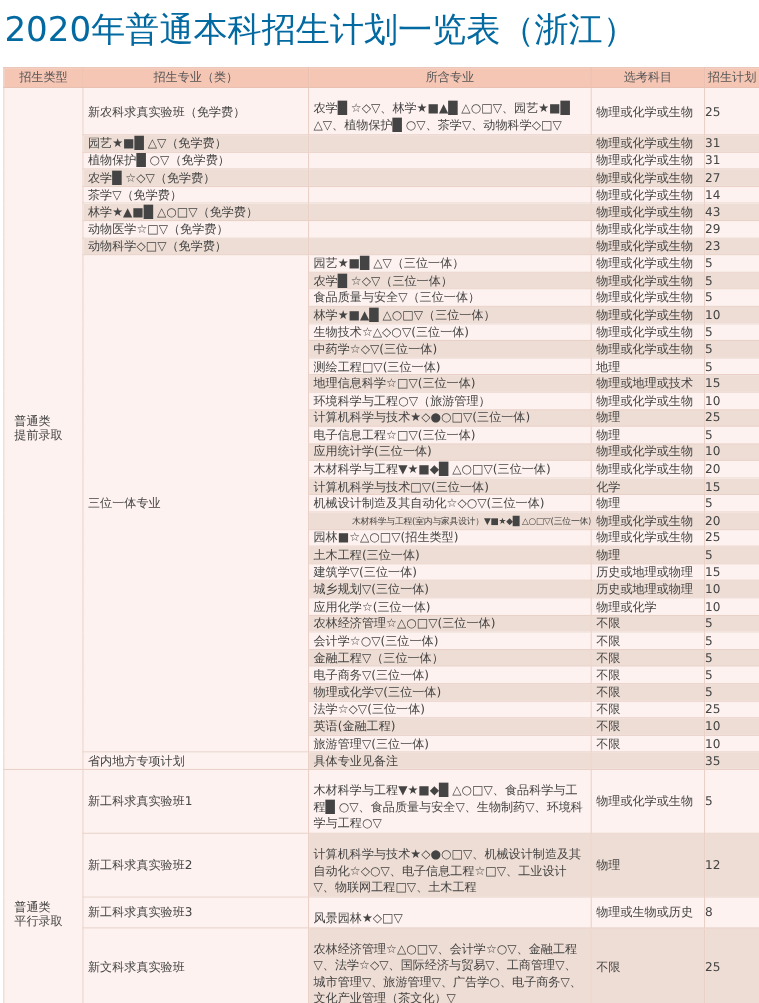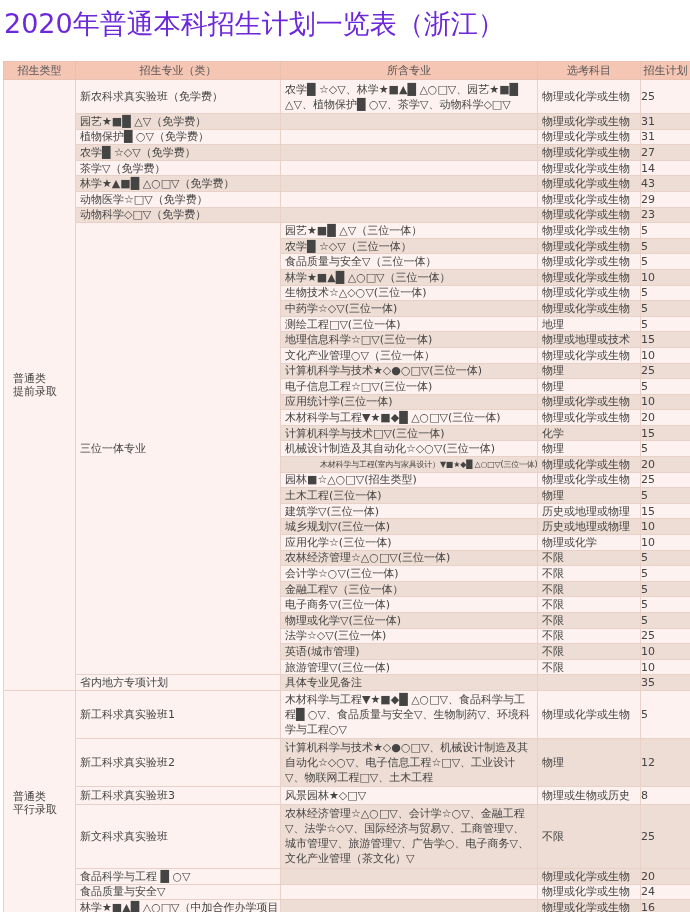--- a/index.html
+++ b/index.html
@@ -1,39 +1,39 @@
 <!DOCTYPE html>
 <html><head>
 <meta charset="utf-8">
 <style>
   * { box-sizing: border-box; margin: 0; padding: 0; }
   html, body { width: 690px; height: 912px; background: #ffffff; overflow: hidden; }
   body { font-family: "DejaVu Sans", "Liberation Sans", sans-serif; color: #444; position: relative; }
   .title {
     position: absolute; left: 4px; top: 6px;
-    font-size: 27px; color: #6d28d9; font-weight: normal; letter-spacing: 0px;
+    font-size: 31px; color: #0369a1; font-weight: normal; letter-spacing: 0px;
     white-space: nowrap;
   }
   table.plan {
     position: absolute; left: 3px; top: 61px; width: 687px;
     border-collapse: collapse; table-layout: fixed;
     font-size: 11px; line-height: 13px;
   }
   table.plan th {
     background: #f6c6b5; color: #555; font-weight: normal;
     height: 18px; border: 1px solid #e8c1b2; text-align: center; font-size: 11px;
   }
   table.plan td {
     border: 1px solid #ead1c8; background: #fdf2ef; padding: 0 4px; vertical-align: middle;
     white-space: nowrap; overflow: hidden;
   }
   table.plan td.sh { background: #eeddd4; }
   table.plan td.num { text-align: left; padding: 0; }
   table.plan td.type { padding-left: 9px; white-space: normal; }
-  table.plan td.wrap { white-space: normal; line-height: 15px; padding-top: 1px; padding-bottom: 1px; margin-left: 30px; }
+  table.plan td.wrap { white-space: normal; line-height: 15px; padding-top: 11px; padding-bottom: 1px; margin-left: 30px; }
   table.plan td.small { font-size: 8px; letter-spacing: -0.2px; padding-left: 39px; }
   tr.r { height: 15.6px; }
   tr.r2 { height: 34px; }
   tr.r3 { height: 48px; }
   tr.r4 { height: 64px; }
   col.c1 { width: 72px; }
   col.c2 { width: 205px; }
   col.c3 { width: 257px; }
   col.c4 { width: 103px; }
   col.c5 { width: 50px; }
@@ -148,21 +148,21 @@
         <td>测绘工程□▽(三位一体)</td>
         <td>地理</td>
         <td class="num">5</td>
       </tr>
       <tr class="r">
         <td class="sh">地理信息科学☆□▽(三位一体)</td>
         <td class="sh">物理或地理或技术</td>
         <td class="sh num">15</td>
       </tr>
       <tr class="r">
-        <td>文化产业管理○▽（三位一体）</td>
+        <td>环境科学与工程○▽（旅游管理）</td>
         <td>物理或化学或生物</td>
         <td class="num">10</td>
       </tr>
       <tr class="r">
         <td class="sh">计算机科学与技术★◇●○□▽(三位一体)</td>
         <td class="sh">物理</td>
         <td class="sh num">25</td>
       </tr>
       <tr class="r">
         <td>电子信息工程☆□▽(三位一体)</td>
@@ -243,21 +243,21 @@
         <td class="sh">物理或化学▽(三位一体)</td>
         <td class="sh">不限</td>
         <td class="sh num">5</td>
       </tr>
       <tr class="r">
         <td>法学☆◇▽(三位一体)</td>
         <td>不限</td>
         <td class="num">25</td>
       </tr>
       <tr class="r">
-        <td class="sh">英语(城市管理)</td>
+        <td class="sh">英语(金融工程)</td>
         <td class="sh">不限</td>
         <td class="sh num">10</td>
       </tr>
       <tr class="r">
         <td>旅游管理▽(三位一体)</td>
         <td>不限</td>
         <td class="num">10</td>
       </tr>
       <tr class="r">
         <td>省内地方专项计划</td>

